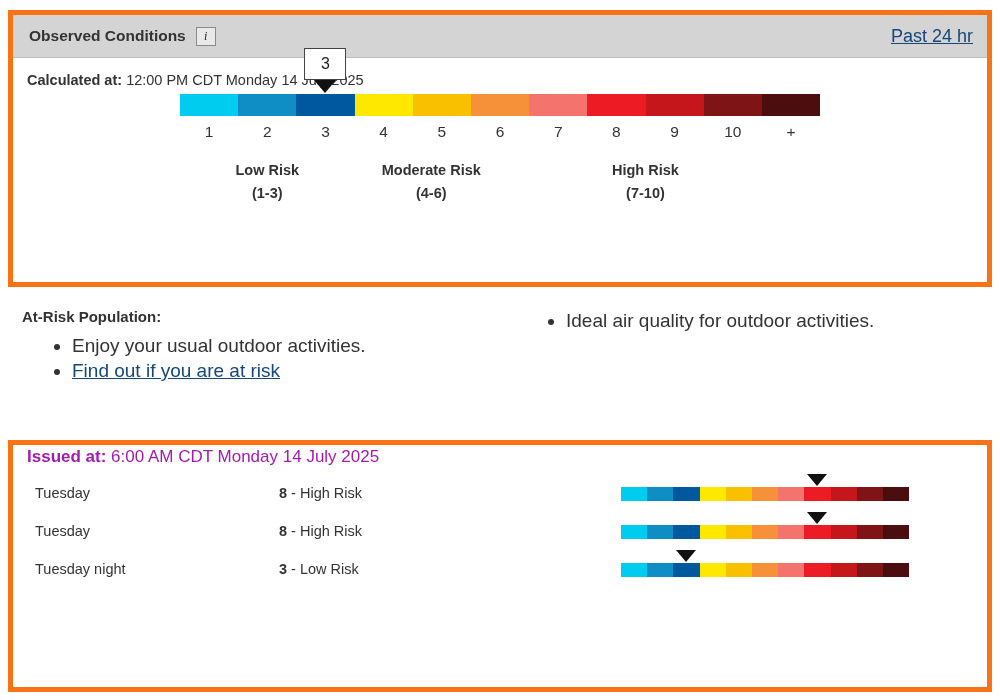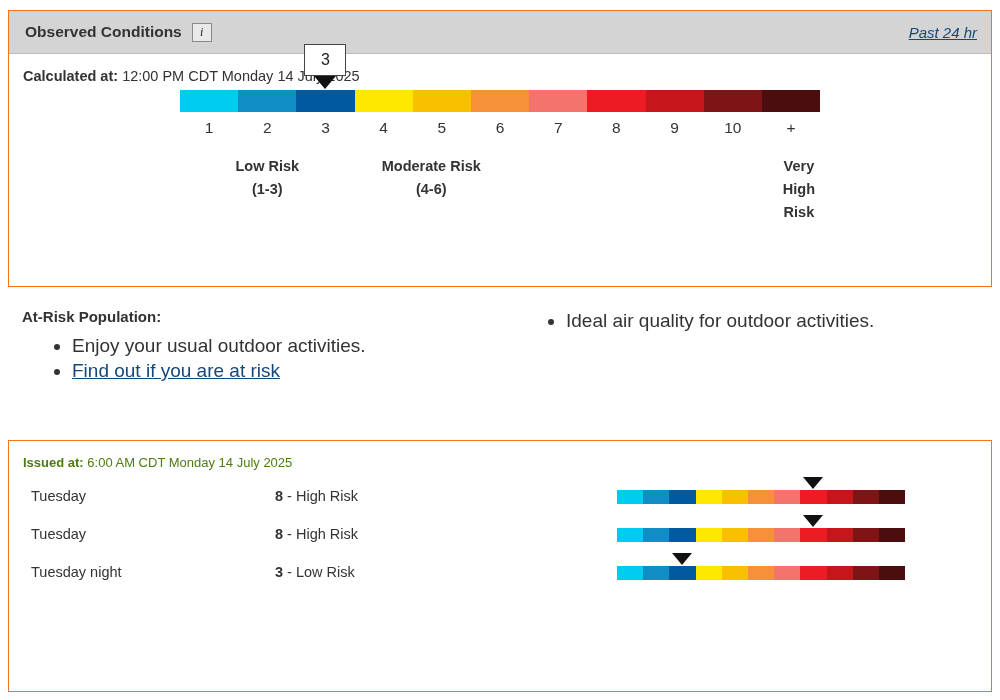--- a/index.html
+++ b/index.html
@@ -12,21 +12,21 @@
   #page {
     position: relative;
     width: 1000px;
     height: 700px;
     background: #ffffff;
     overflow: hidden;
   }
 
   
   .panel {
-    border: 1px solid #f97316;
+    border: 5px solid #f97316;
     background: #ffffff;
     box-sizing: border-box;
   }
   .panel-header {
     background: #d4d4d4;
     border-bottom: 1px solid #bdbdbd;
     height: 43px;
     display: flex;
     align-items: center;
     justify-content: space-between;
@@ -52,23 +52,22 @@
     font-size: 12px;
     font-style: italic;
     font-weight: normal;
     font-family: "Liberation Serif", serif;
     color: #222;
     line-height: 1;
     box-sizing: border-box;
     cursor: pointer;
   }
   .header-links {
-    font-size: 15px;
+    font-size: 18px;
     color: #15477a;
-    font-style: italic;
   }
   .header-links a {
     color: #15477a;
     text-decoration: underline;
     cursor: pointer;
   }
   .header-links .sep {
     color: #333;
     text-decoration: none;
     padding: 0 3px;
@@ -189,23 +188,23 @@
 
   
   #forecast-panel {
     position: absolute;
     left: 8px;
     top: 440px;
     width: 984px;
     height: 252px;
   }
   .issued-line {
-    font-size: 13px;
-    color: #4d7c0f;
-    padding: 14px 0 0 14px;
+    font-size: 17px;
+    color: #a21caf;
+    padding: 2px 0 0 14px;
   }
   .forecast-rows {
     margin-top: 12px;
   }
   .frow {
     position: relative;
     height: 38px;
   }
   .fday {
     position: absolute;
@@ -292,21 +291,21 @@
           <span>6</span>
           <span>7</span>
           <span>8</span>
           <span>9</span>
           <span>10</span>
           <span>+</span>
         </div>
       <div class="risk-labels" id="obs-risk-labels">
           <div class="risk-label" style="left: 0px; width: 174.545px;"><span>Low Risk</span><br><span>(1-3)</span></div>
           <div class="risk-label" style="left: 164px; width: 174.545px;"><span>Moderate Risk</span><br><span>(4-6)</span></div>
-          <div class="risk-label" style="left: 569.818px; width: 98.1818px;"><span>Very<br>High<br>Risk</span></div>
+          <div class="risk-label" style="left: 349.091px; width: 232.727px;"><span>High Risk</span><br><span>(7-10)</span></div>
         </div>
     </div>
   </div>
 
   <div id="advice">
     <div class="advice-col" style="left:14px; width:470px;">
       <p class="advice-title">At-Risk Population:</p>
       <ul class="advice-list">
         <li>Enjoy your usual outdoor activities.</li>
         <li><a>Find out if you are at risk</a></li>

